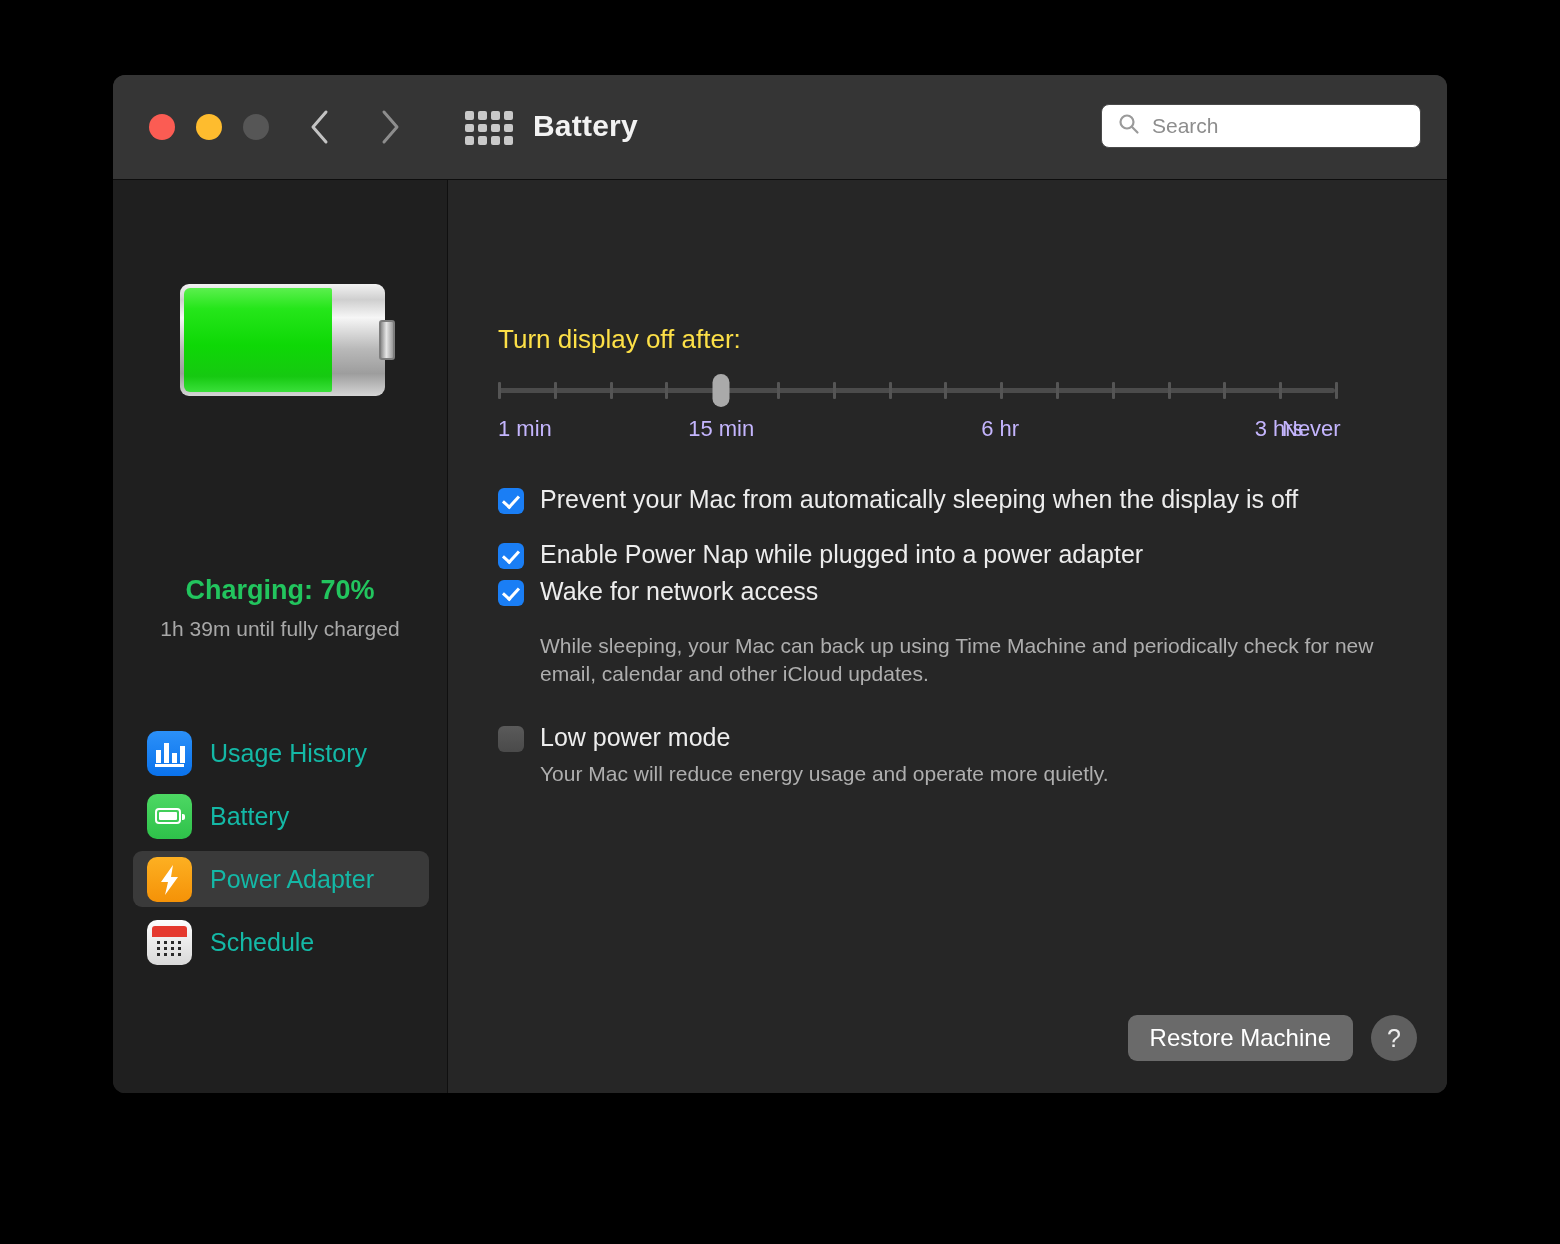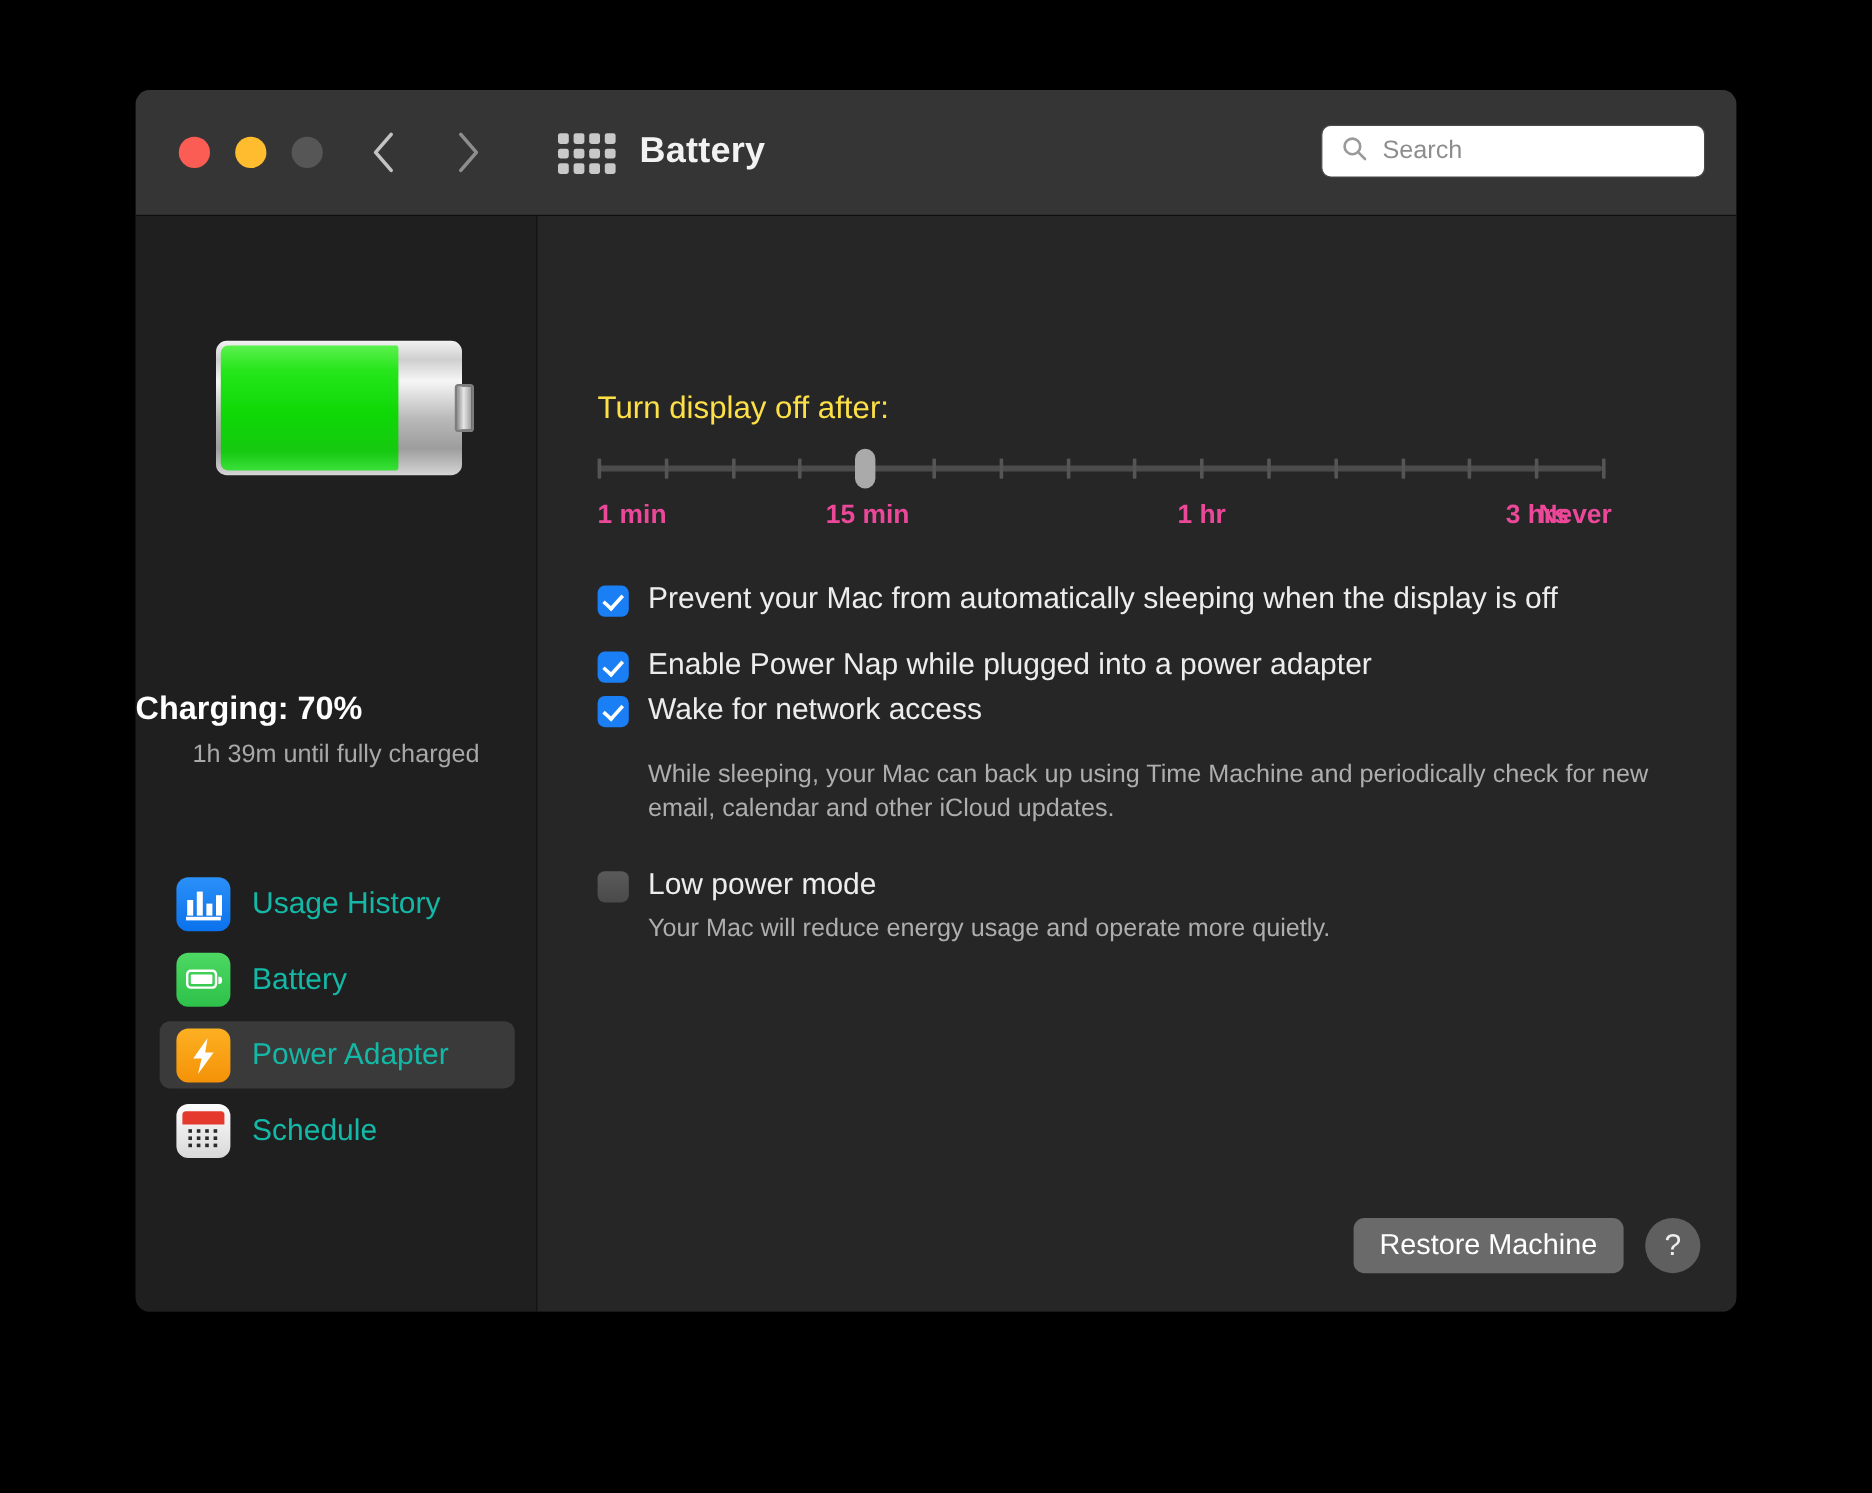--- a/index.html
+++ b/index.html
@@ -89,21 +89,21 @@
   }
   .batt-nub {
     position: absolute; right: 0; top: 36px; width: 16px; height: 40px;
     border-radius: 3px;
     background: linear-gradient(to right, #8d8d8d, #e6e6e6 45%, #9a9a9a);
     border: 2px solid #7d7d7d;
   }
 
   .charge-title {
     position: absolute; top: 395px; left: 0; width: 100%;
-    font-size: 27px; font-weight: bold; color: #ffffff;
+    text-align: center; font-size: 27px; font-weight: bold; color: #22c55e;
   }
   .charge-sub {
     position: absolute; top: 437px; left: 0; width: 100%;
     text-align: center; font-size: 21px; color: #a8a8a8;
   }
 
   .nav-list { position: absolute; top: 545px; left: 20px; width: 296px; }
   .nav-item {
     display: flex; align-items: center; gap: 18px;
     height: 56px; padding-left: 14px;
@@ -151,21 +151,21 @@
     position: absolute; left: 0; top: 13px; width: 100%; height: 5px;
     background: #4b4b4b; border-radius: 3px;
   }
   .tick { position: absolute; top: 7px; width: 3px; height: 17px; background: #555; border-radius: 1px; }
   .slider-thumb {
     position: absolute; top: -1px; width: 17px; height: 33px;
     background: #aaa; border-radius: 9px;
     transform: translateX(-50%);
   }
   .slider-labels { position: absolute; left: 50px; top: 236px; width: 905px; height: 26px; }
-  .slider-labels span { position: absolute; font-size: 22px; color: #ec4899; white-space: nowrap; font-weight: bold; }
+  .slider-labels span { position: absolute; font-size: 22px; color: #c4b5fd; white-space: nowrap; }
 
   .checks { position: absolute; left: 50px; top: 305px; width: 900px; }
   .check-row { display: flex; align-items: flex-start; gap: 16px; }
   .cbox { width: 26px; height: 26px; border-radius: 6px; flex: none; margin-top: 3px; position: relative; }
   .cbox.on { background: #1a7ef5; }
   .cbox.off { background: linear-gradient(#5a5a5a, #4a4a4a); }
   .cbox.on::after {
     content: ""; position: absolute; left: 8px; top: 4px;
     width: 7px; height: 13px; border: solid #fff; border-width: 0 3px 3px 0;
     transform: rotate(42deg);
@@ -340,21 +340,21 @@
             <div class="tick" style="left: 725.4px;"></div>
             <div class="tick" style="left: 781.2px;"></div>
             <div class="tick" style="left: 837px;"></div>
           </div>
         <div class="slider-thumb" id="slider-thumb" style="left: 223.2px;"></div>
       </div>
 
       <div class="slider-labels" id="slider-labels">
           <span style="left: 0px;">1 min</span>
           <span style="left: 190.2px;">15 min</span>
-          <span style="left: 483.2px;">1 hr</span>
+          <span style="left: 483.2px;">6 hr</span>
           <span style="left: 756.7px;">3 hrs</span>
           <span style="left: 784px;">Never</span>
         </div>
 
       <div class="checks">
 
         <div class="check-row r1">
           <span class="cbox on"></span>
           <span class="check-label">Prevent your Mac from automatically sleeping when the display is off</span>
         </div>

